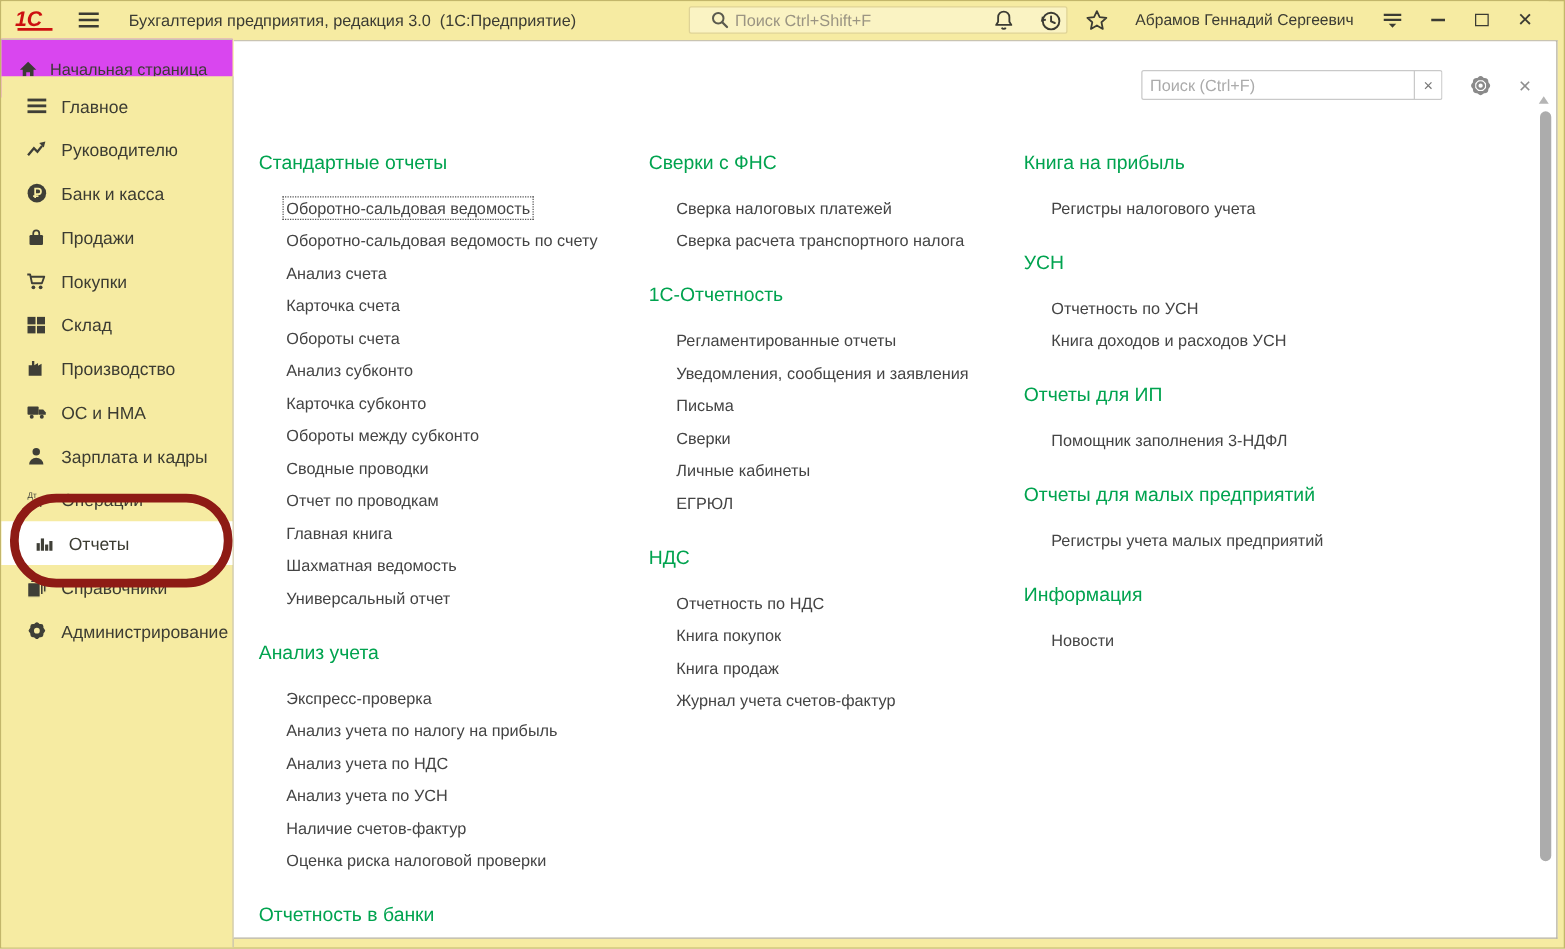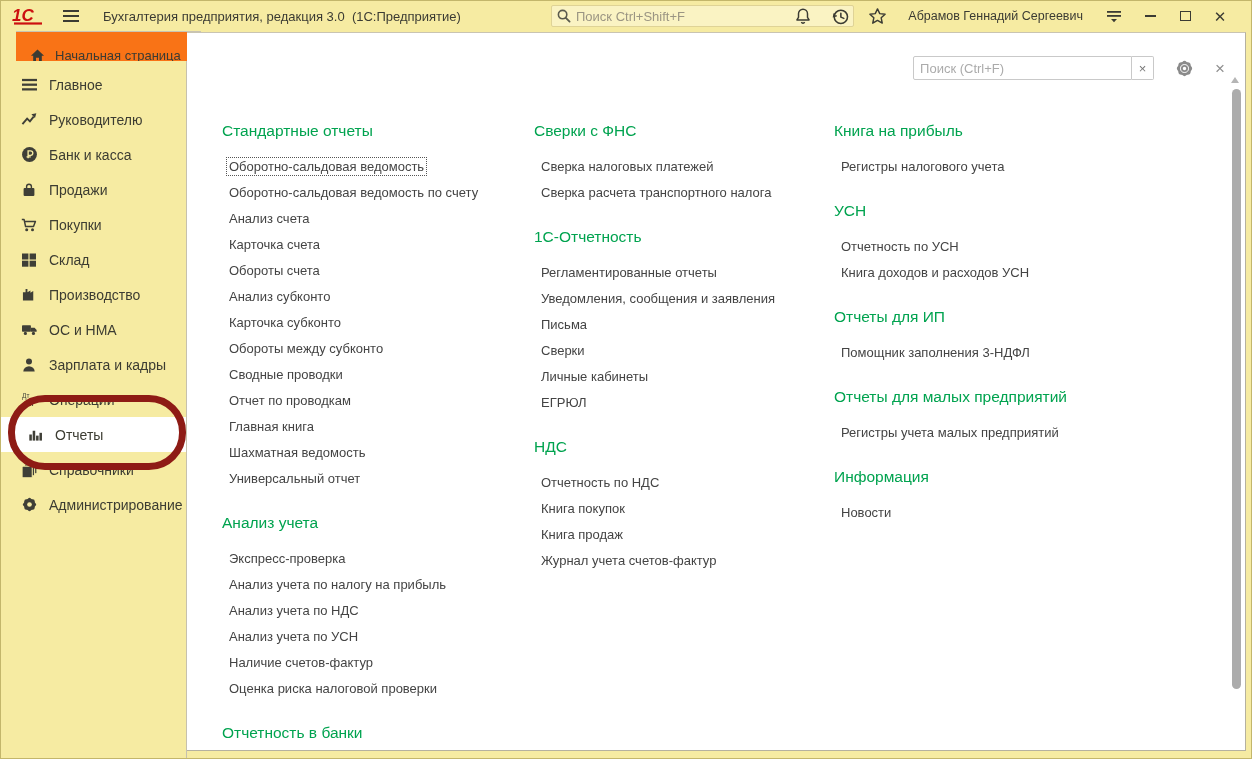--- a/index.html
+++ b/index.html
@@ -20,39 +20,39 @@
     background:#F6EBA2;
     display:flex; align-items:center;
   }
   .logo { margin-left:10px; display:flex; align-items:center; }
   .hamburger { margin-left:16px; display:flex; flex-direction:column; gap:3px; cursor:pointer; }
   .hamburger span { width:16px; height:2px; background:#3B3B33; display:block; }
   .app-title { margin-left:24px; font-size:13px; white-space:pre; }
   .topbar-search {
     position:absolute; left:550px; top:4px; width:303px; height:22px;
     background:#FAF3C3; border:1px solid #DFD396; border-radius:2px;
-    display:flex; align-items:center; padding-left:4px;
+    display:flex; align-items:center; padding-left:16px;
   }
   .topbar-search .ph { color:#9B9583; font-size:13px; margin-left:4px; }
   .topbar-right {
     position:absolute; right:10px; top:0; height:30px;
     display:flex; align-items:center; gap:17px;
   }
   .tb-icon { width:20px; height:20px; display:flex; align-items:center; justify-content:center; cursor:pointer; }
   .user-name { font-size:12.5px; margin:10px 4px; cursor:pointer; }
   .win-btn { width:18px; height:18px; display:flex; align-items:center; justify-content:center; cursor:pointer; }
   .min-glyph { width:11px; height:2px; background:#3B3B33; }
   .max-glyph { width:11px; height:10px; border:1.5px solid #3B3B33; }
   .close-glyph { font-size:15px; line-height:1; color:#3B3B33; }
 
   
   .home-tab {
     position:absolute; left:0; top:30px; width:185px; height:47px;
-    background:#f97316; border-top:1px solid #C9C4B2;
-    display:flex; align-items:center; cursor:pointer;margin-left:15px;
+    background:#d946ef; border-top:1px solid #C9C4B2;
+    display:flex; align-items:center; cursor:pointer;
   }
   .home-tab .label { font-size:13px; margin-left:10px; }
   .home-tab .underline { position:absolute; left:2px; right:13px; bottom:1px; height:3px; background:#1BA558; }
   .home-icon-wrap { margin-left:14px; display:flex; }
 
   
   .sidebar {
     position:absolute; left:0; top:60px; bottom:0; width:186px;
     background:#F6EBA2; border-right:1px solid #C6C1AE;
     padding-top:6px;
@@ -83,21 +83,21 @@
     width:22px; height:24px; border:1px solid #C9C9C9; border-left:none; border-radius:0 2px 2px 0;
     background:#fff; color:#777; font-size:13px; display:flex; align-items:center; justify-content:center; cursor:pointer;
   }
   .tool-gap { width:20px; }
   .tool-icon { display:flex; align-items:center; justify-content:center; cursor:pointer; }
   .content-close { font-size:17px; color:#8F8F8F; line-height:1; }
 
   .cols { position:absolute; left:20px; top:89px; display:flex; }
   .col1 { width:312px; } .col2 { width:300px; } .col3 { width:340px; }
   .section { margin-bottom:22px; }
-  .section-title { font-size:15.5px; font-weight:400; color:#00A34F; height:20px; margin-bottom:12px; cursor:pointer; white-space:nowrap;margin-left:15px; }
+  .section-title { font-size:15.5px; font-weight:400; color:#00A34F; height:20px; margin-bottom:12px; cursor:pointer; white-space:nowrap; }
   .link { font-size:13px; color:#444; height:26px; line-height:26px; padding-left:20px; cursor:pointer; white-space:nowrap; }
   .link > span { display:inline-block; line-height:normal; padding:1px 2px; }
   .link.focused > span { outline:1px dotted #555; }
 
   
   .scroll-up-arrow {
     position:absolute; right:6px; top:44px; width:0; height:0;
     border-left:4px solid transparent; border-right:4px solid transparent;
     border-bottom:6px solid #B5B5B5;
   }

